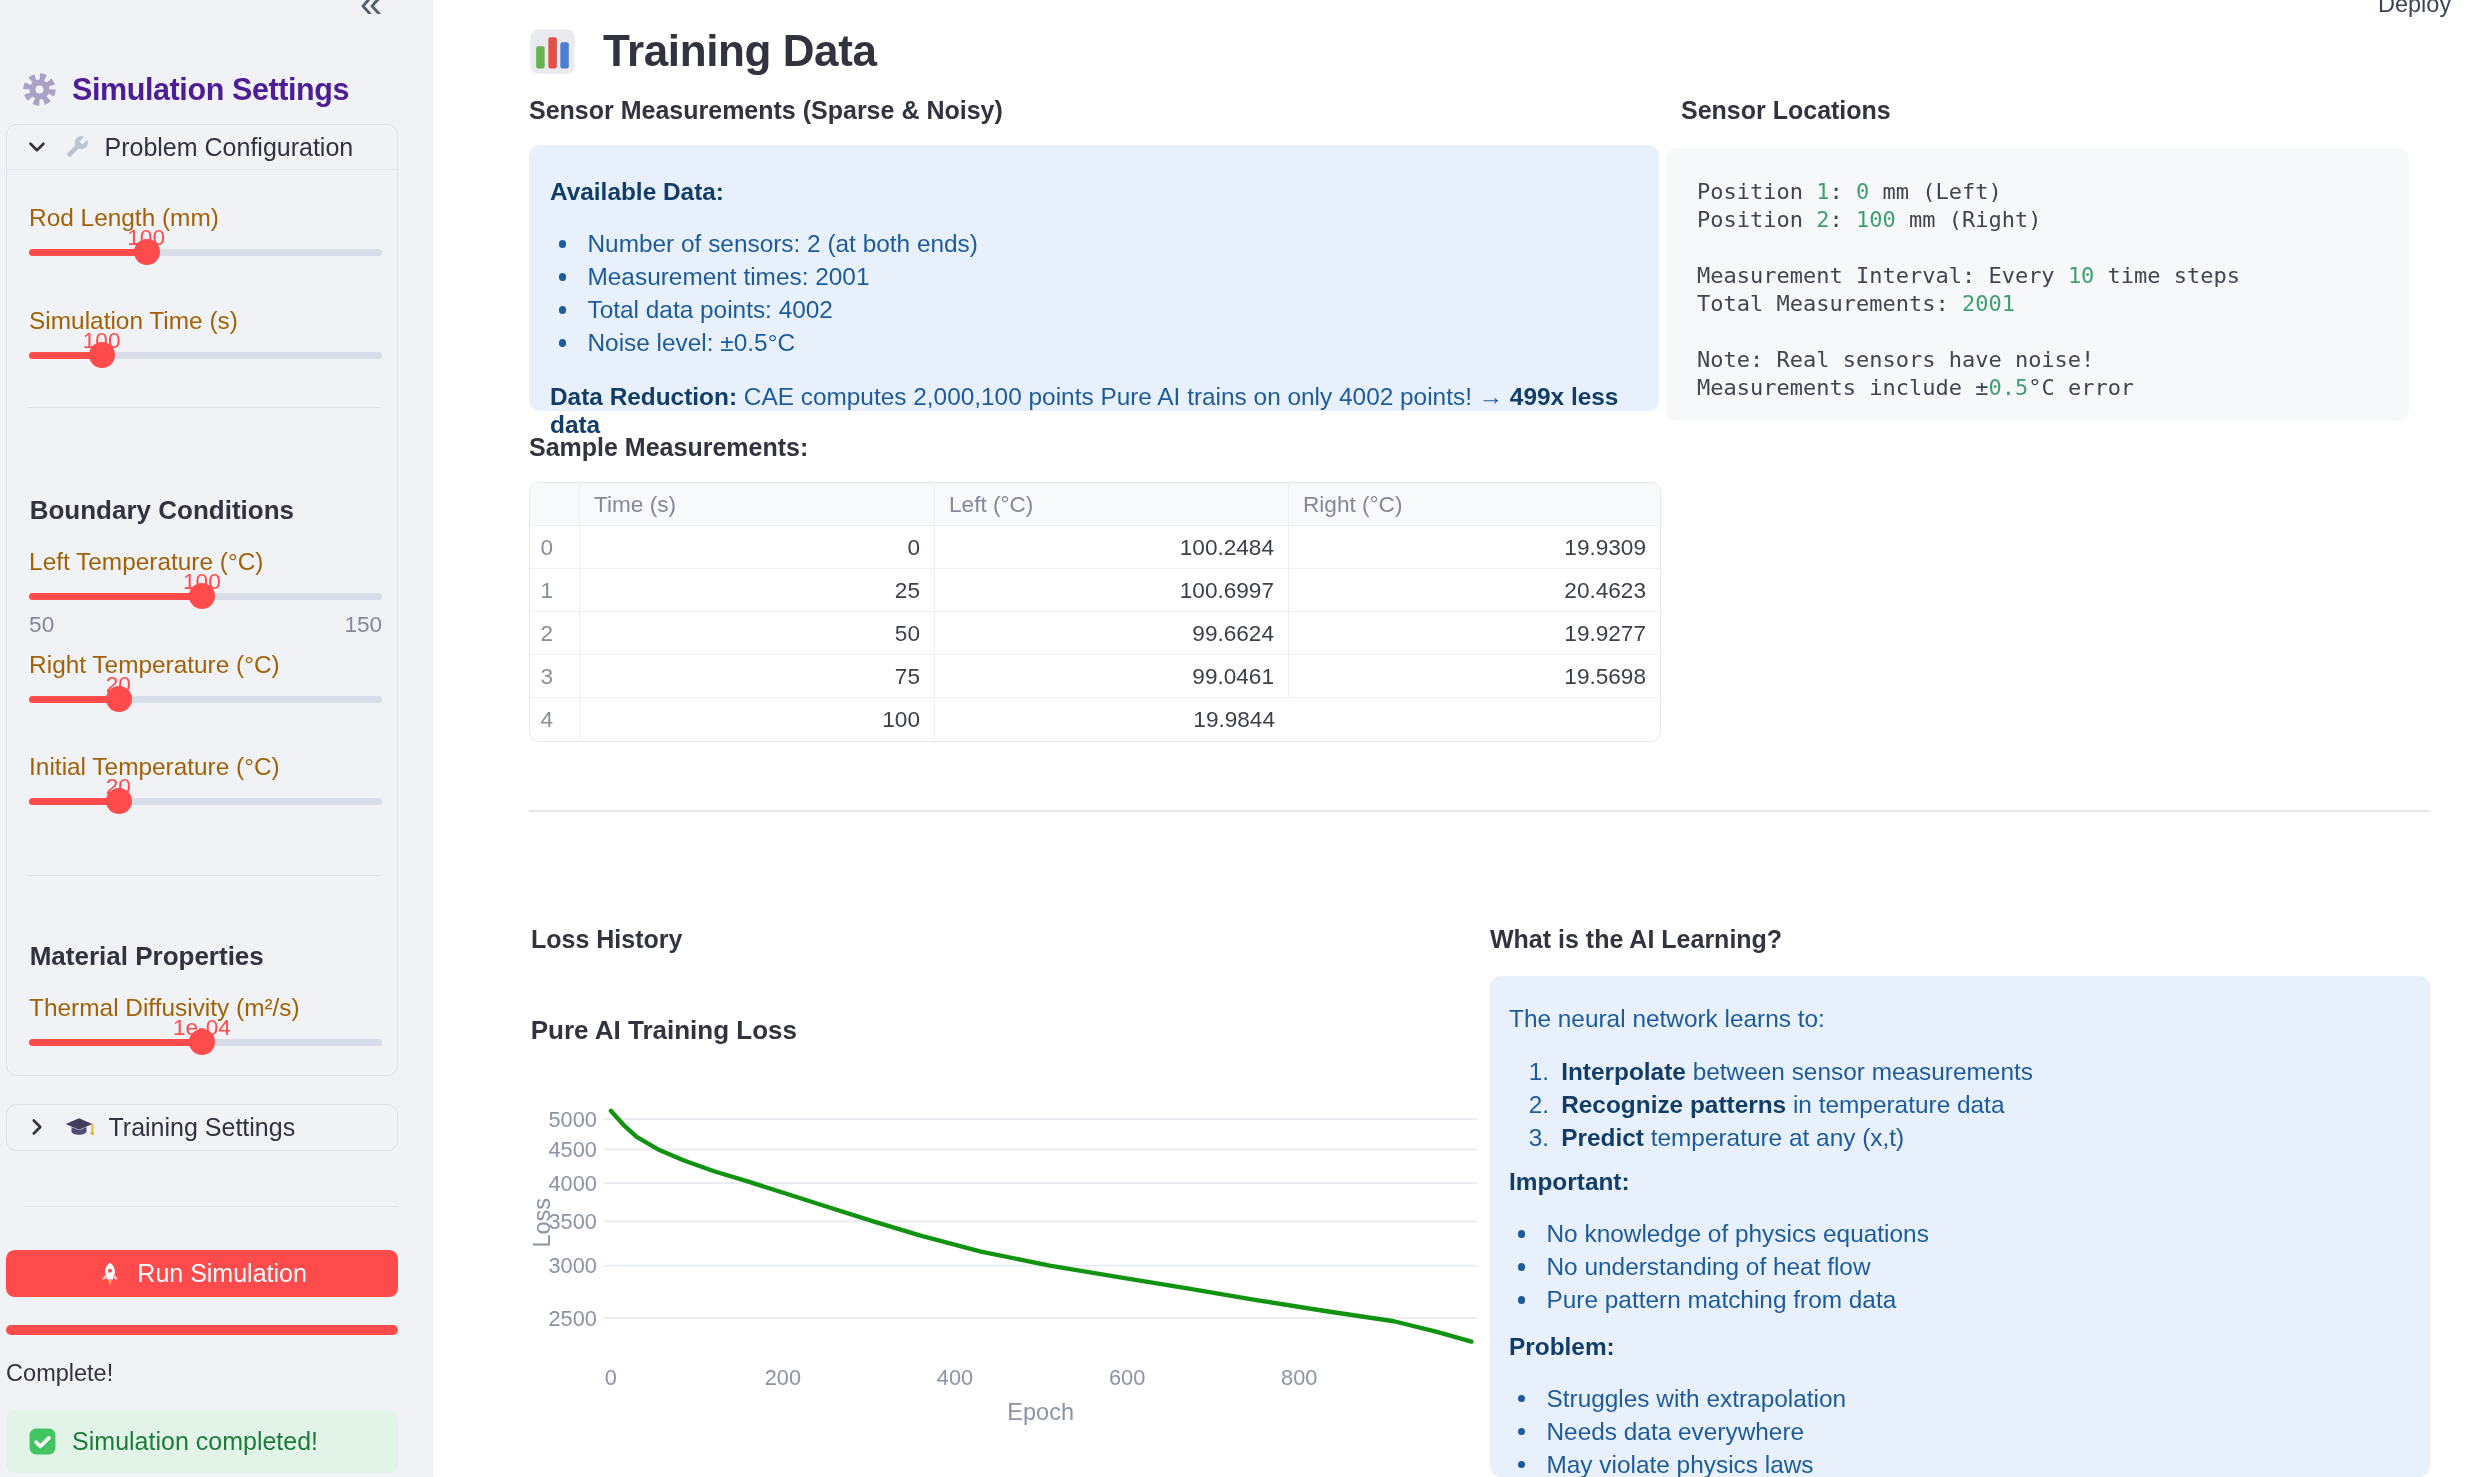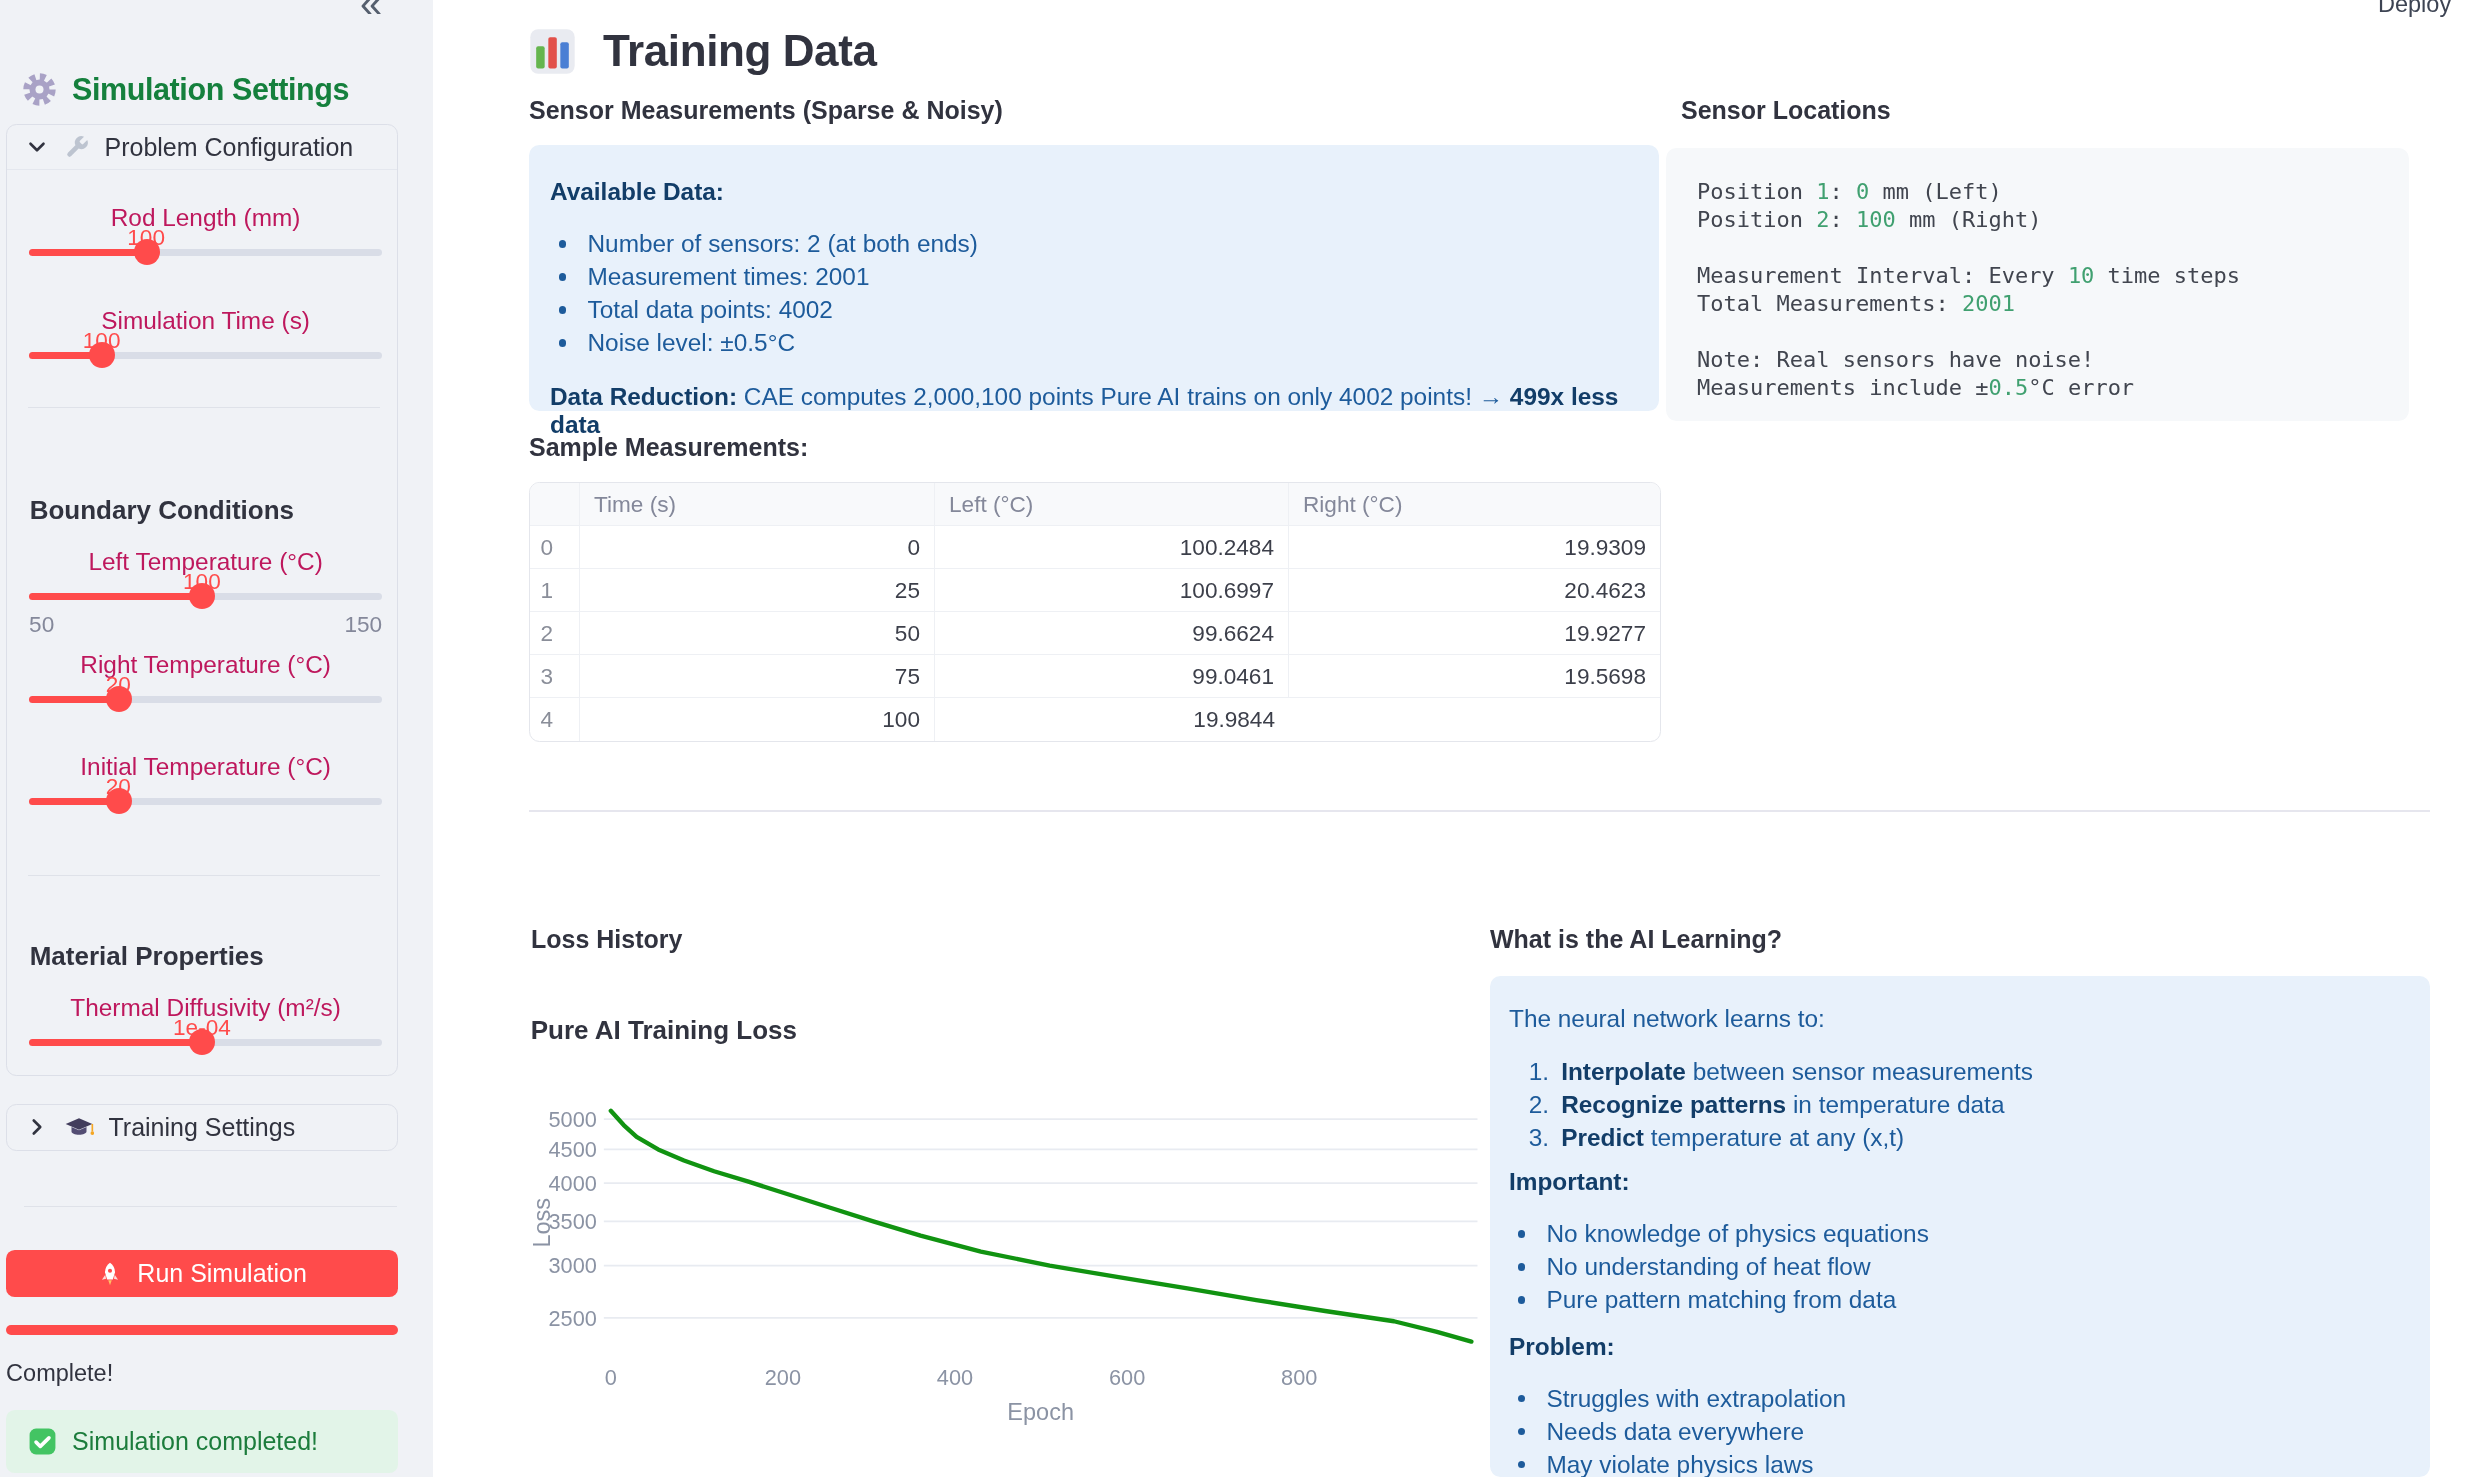--- a/index.html
+++ b/index.html
@@ -6,38 +6,38 @@
   #app{position:relative;width:2475px;height:1477px;overflow:hidden;background:#ffffff;
        font-family:"Liberation Sans",sans-serif;color:#31333f;}
 
   
   .deploy{position:absolute;left:2378px;top:-8.7px;font-size:23.5px;color:#3d4453;cursor:pointer;}
 
   
   .sidebar{position:absolute;left:0;top:0;width:433px;height:1477px;background:#f0f2f6;}
   .collapse{position:absolute;left:360px;top:-17.4px;font-size:40px;color:#555f6e;cursor:pointer;line-height:1;}
   .sb-title{position:absolute;left:21px;top:71px;display:flex;align-items:center;gap:14px;}
-  .sb-title-text{font-size:30.5px;font-weight:700;color:#15803d;letter-spacing:-0.4px;}
+  .sb-title-text{font-size:30.5px;font-weight:700;color:#4c1d95;letter-spacing:-0.4px;}
 
   .expander{position:absolute;left:6.1px;width:392px;border:1.7px solid #dcdfe8;border-radius:10.4px;box-sizing:border-box;background:transparent;}
   #exp-problem{top:124px;height:952px;}
   #exp-training{top:1104px;height:47px;}
   .exp-head{display:flex;align-items:center;gap:14px;padding:0 17.4px;font-size:25px;color:#31333f;cursor:pointer;}
   #exp-problem .exp-head{height:44px;border-bottom:1.7px solid #e4e7ee;}
   #exp-training .exp-head{height:44px;}
 
   .sb-h{position:absolute;left:22.6px;font-size:26px;font-weight:700;color:#31333f;}
   #sbh-boundary{top:370px;}
   #sbh-material{top:816px;}
   .exp-div{position:absolute;left:21px;right:17.4px;height:0.9px;background:#dfe2e9;}
   #expdiv1{top:282px;}
   #expdiv2{top:750px;}
 
   .slider{position:absolute;left:22px;width:353px;height:78px;}
-  .sl-label{font-size:24.4px;line-height:26px;color:#be185d;text-align:center;}
+  .sl-label{font-size:24.4px;line-height:26px;color:#a16207;}
   .sl-value{position:absolute;top:20px;width:139px;text-align:center;font-size:22.6px;color:#ff4b4b;}
   .sl-track{position:absolute;top:44px;left:0;right:0;height:7px;border-radius:3.5px;background:#d9dde7;cursor:pointer;}
   .sl-fill{height:100%;border-radius:3.5px;background:#ff4b4b;}
   .sl-thumb{position:absolute;top:-9.6px;width:26px;height:26px;border-radius:50%;background:#ff4b4b;cursor:grab;}
   .sl-minmax{position:absolute;top:63px;left:0;right:0;display:flex;justify-content:space-between;font-size:22.6px;color:#84889a;}
   [data-name="slider-rod-length"]{top:80px;}
   [data-name="slider-simulation-time"]{top:183px;}
   [data-name="slider-left-temperature"]{top:424px;}
   [data-name="slider-right-temperature"]{top:527px;}
   [data-name="slider-initial-temperature"]{top:629px;}

